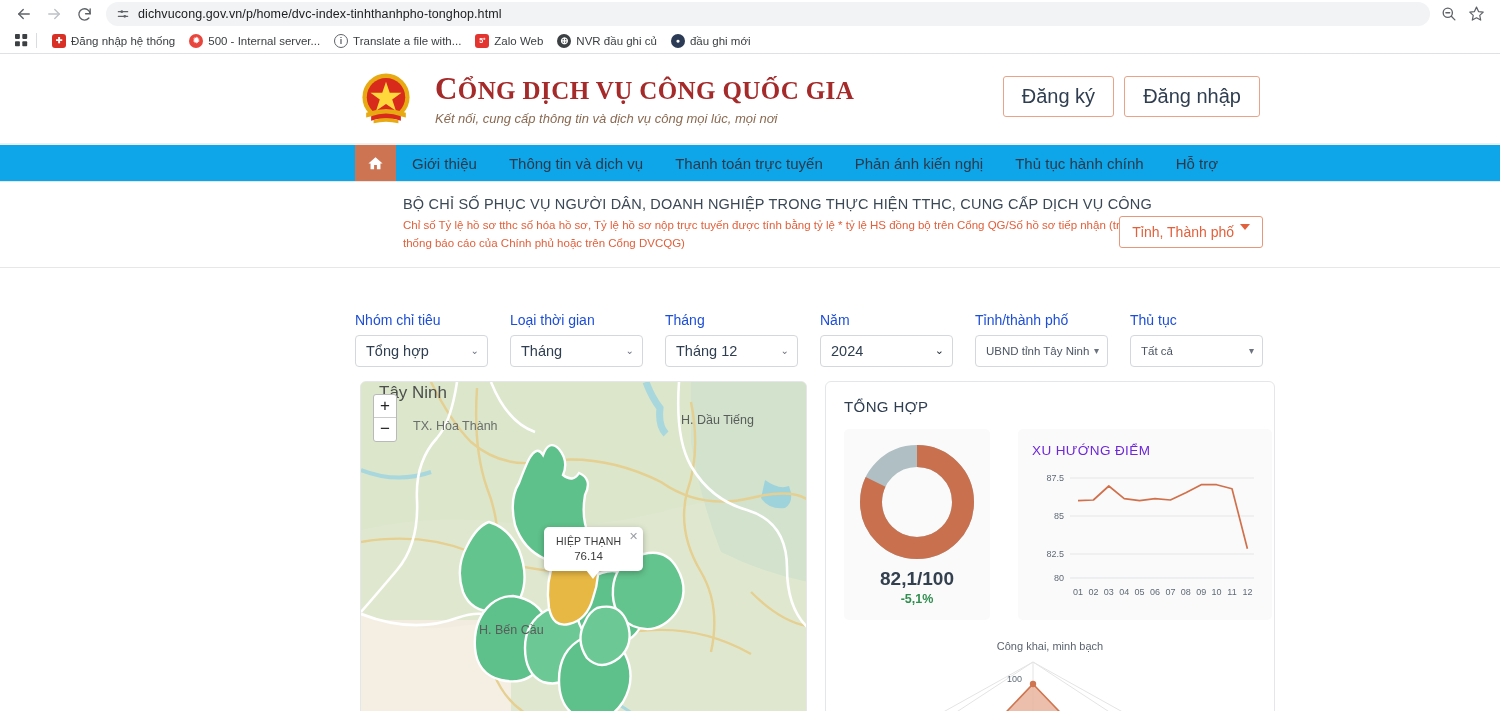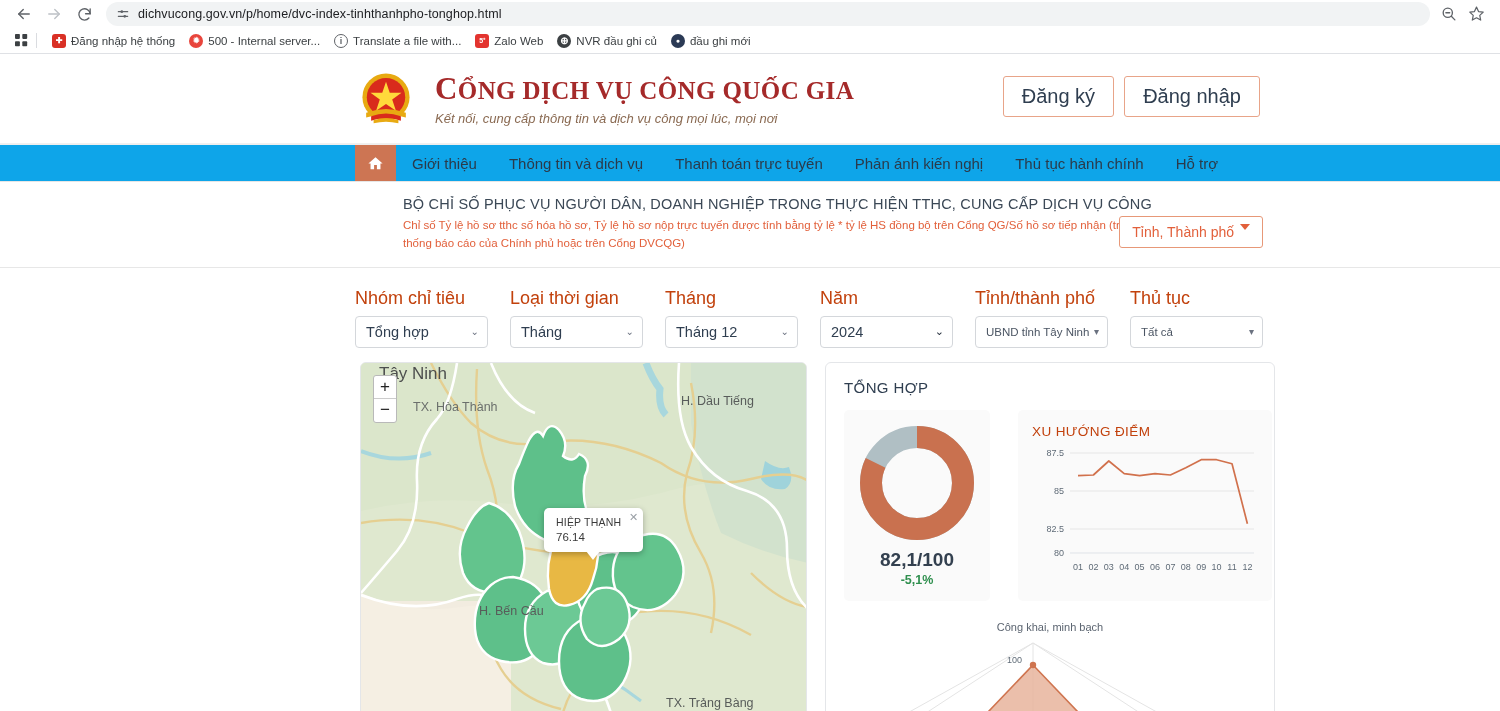--- a/index.html
+++ b/index.html
@@ -113,21 +113,21 @@
     display: flex; align-items: flex-start; gap: 6px; white-space: nowrap;
   }
   .caret { width: 0; height: 0; border-left: 5px solid transparent; border-right: 5px solid transparent; border-top: 6px solid currentColor; }
 
   .divider-strip { height: 1px; background: #e7e7e7; }
 
   .filters {
     display: flex; gap: 0px; padding: 20px 0 14px 355px; background: #fff;
   }
   .filter-col { width: 155px; }
-  .filter-label { font-size: 18px; color: #c2410c; margin-bottom: 7px; }
+  .filter-label { font-size: 14px; color: #1d4ed8; margin-bottom: 7px; margin-top: 24px; }
   .filter-select {
     width: 133px; height: 32px; border: 1px solid #d4d7db; border-radius: 4px;
     background: #fff; display: flex; align-items: center; justify-content: space-between;
     padding: 0 8px 0 10px; font-size: 14.5px; color: #2f3e50;
   }
   .filter-select.small { font-size: 11.5px; color: #4b5563; }
   .filter-select .arr { color: #6b7280; font-size: 10px; }
   .filter-select.bold .arr { color: #1f2937; font-size: 11px; }
 
   
@@ -145,40 +145,40 @@
     height: 23px; display: flex; align-items: center; justify-content: center;
     font-size: 17px; color: #222; font-weight: 500;
   }
   .map-zoom div:first-child { border-bottom: 1px solid #ccc; }
   .map-tooltip {
     position: absolute; left: 545px; top: 0; z-index: 8;
     background: #fff; border-radius: 5px; box-shadow: 0 2px 6px rgba(0,0,0,.28);
     padding: 8px 22px 9px 12px; min-width: 82px;
   }
   .map-tooltip .tt-name { font-size: 10.5px; color: #3a3a3a; letter-spacing: .2px; }
-  .map-tooltip .tt-val { font-size: 11.5px; color: #3a3a3a; margin-top: 3px; }
+  .map-tooltip .tt-val { font-size: 11.5px; color: #3a3a3a; margin-top: 3px; text-align: center; }
   .map-tooltip .tt-x { position: absolute; right: 5px; top: 3px; font-size: 11px; color: #9aa0a6; }
   .map-tooltip:after {
     content: ''; position: absolute; left: 42px; bottom: -8px;
     border-left: 7px solid transparent; border-right: 7px solid transparent;
     border-top: 9px solid #fff;
   }
 
   .right-card {
     width: 450px; height: 358px; border: 1px solid #e4e6e9; border-radius: 6px;
     background: #fff; padding: 16px 18px; position: relative; overflow: hidden;
   }
   .card-title { font-size: 15px; color: #2f3e50; letter-spacing: .4px; }
   .panels { display: flex; gap: 28px; margin-top: 14px; }
   .panel {
     background: #fafafa; border-radius: 5px; padding: 14px;
   }
   .panel-donut { width: 152px; display: flex; flex-direction: column; align-items: center; }
   .panel-trend { width: 254px; }
-  .panel-trend .p-title { font-size: 13.5px; color: #c2410c; letter-spacing: .4px; margin-bottom: 0; }
+  .panel-trend .p-title { font-size: 13.5px; color: #6d28d9; letter-spacing: .4px; margin-bottom: 6px; }
   .score { font-size: 19px; font-weight: bold; color: #33404f; margin-top: 7px; }
   .delta { font-size: 12.5px; font-weight: bold; color: #2f8f4e; margin-top: 2px; }
 
   .radar-wrap { position: absolute; left: 0; right: 0; top: 258px; text-align: center; }
   .radar-label { font-size: 11px; color: #5b6470; margin-bottom: 2px; }
 
   svg { display: block; }
   .tick { font-size: 9px; fill: #5f6b77; font-family: "Liberation Sans", sans-serif; }
 </style>
 </head>

